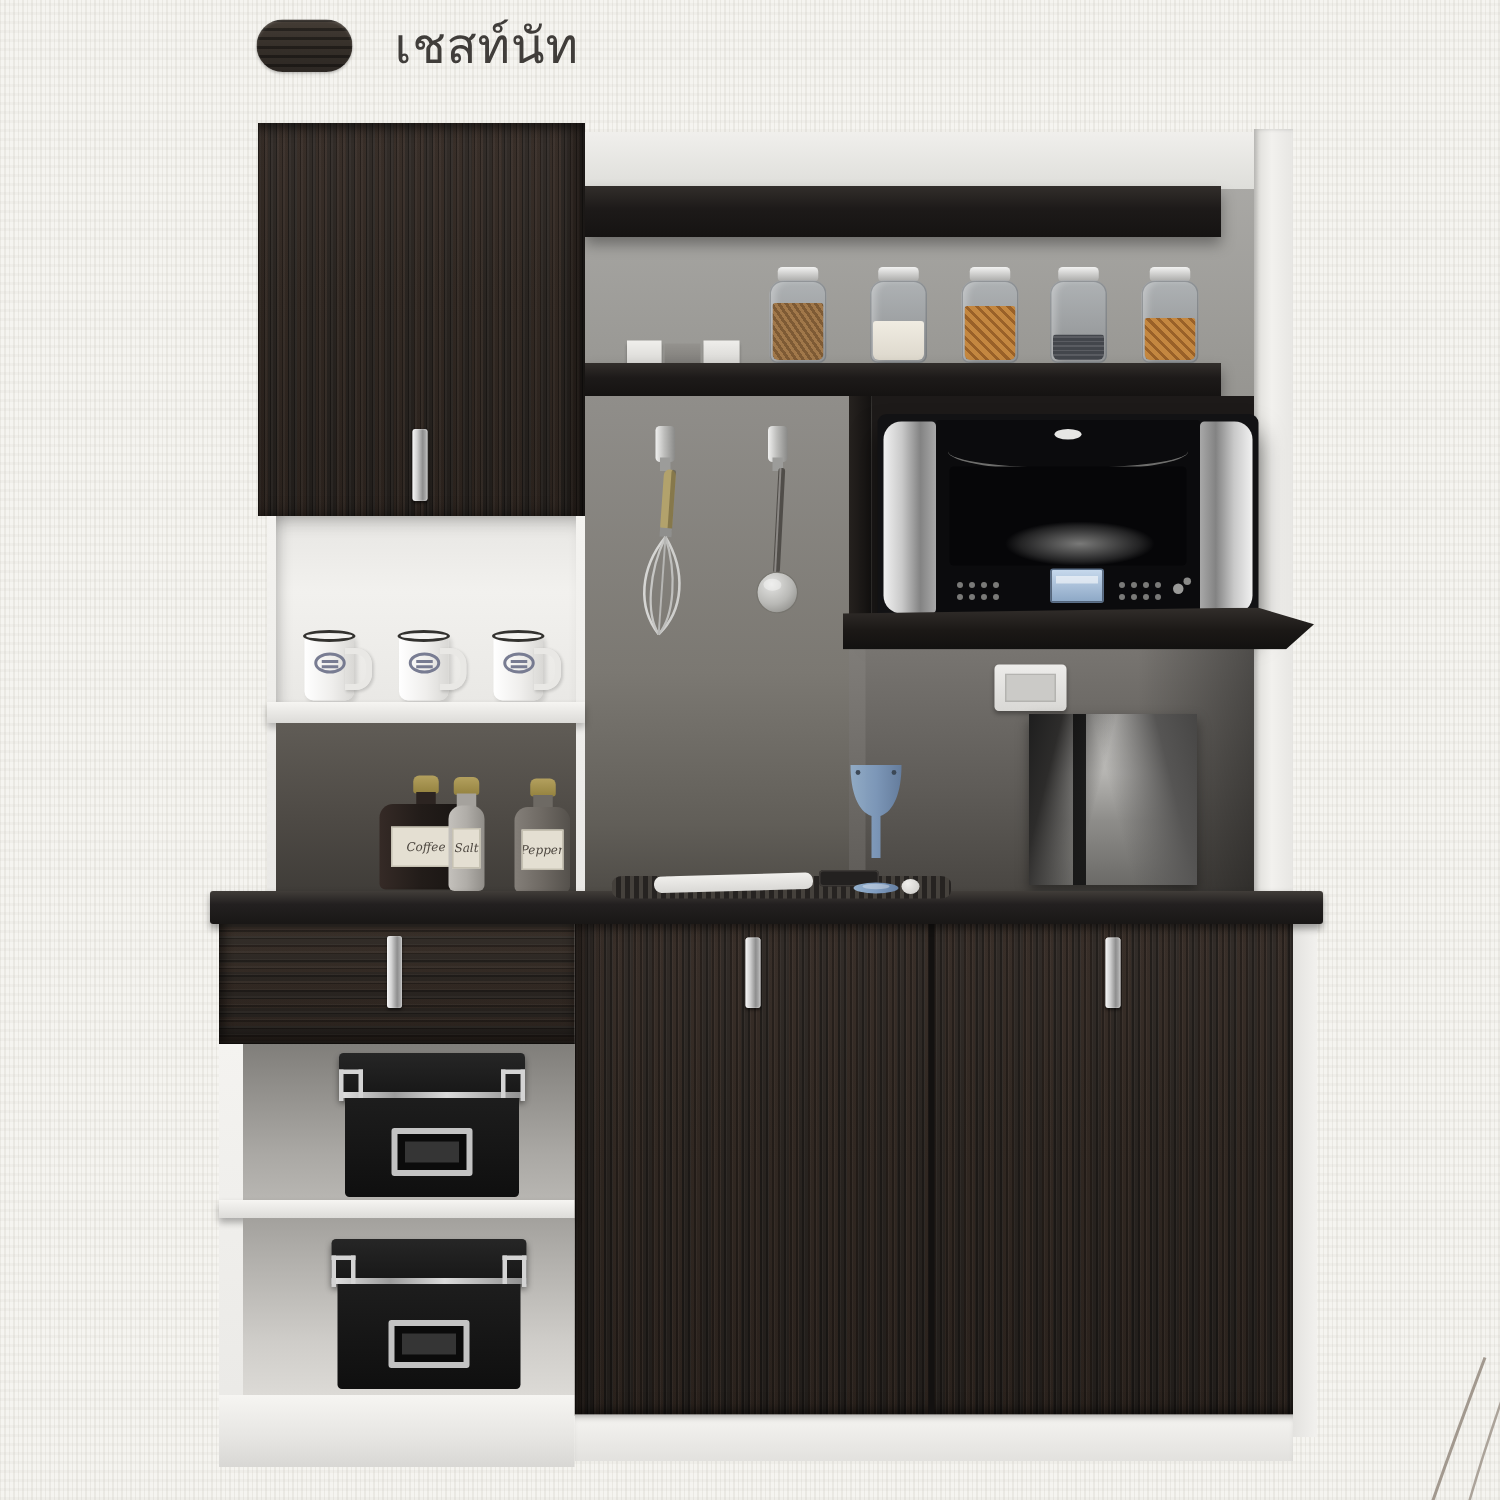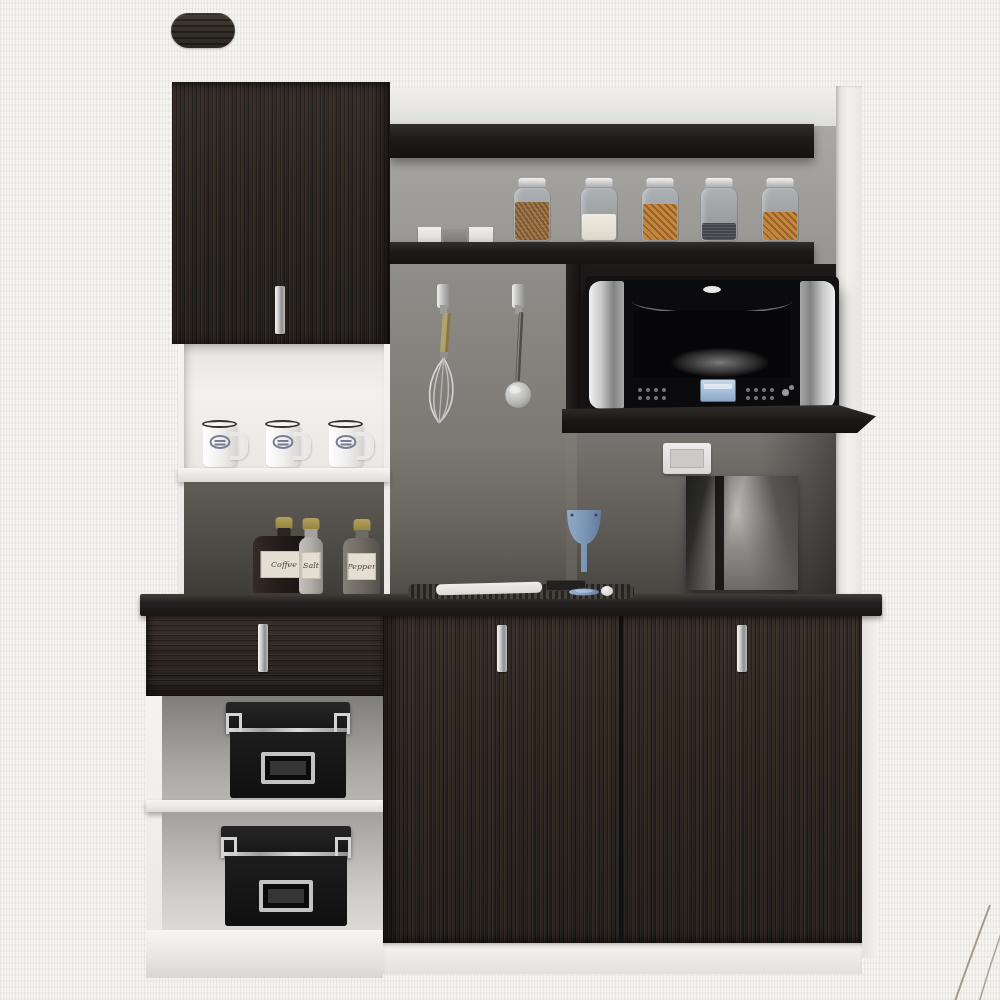--- a/index.html
+++ b/index.html
@@ -125,20 +125,21 @@
 <body>
 
 <div class="stage">
 
   <svg class="abs" style="left:0;top:0;width:1000px;height:1000px;pointer-events:none" viewBox="0 0 1000 1000">
     <path d="M990,905 Q970,958 954,1004" fill="none" stroke="#8e8378" stroke-width="2" opacity=".8"></path>
     <path d="M1003,928 Q989,968 978,1006" fill="none" stroke="#8e8378" stroke-width="1.6" opacity=".7"></path>
   </svg>
 
   <div class="abs swatch"></div>
+  <div class="abs finish-name">เชสท์นัท</div>
 
   <div class="abs" style="left:390px;top:88px;width:448px;height:512px;
        background:linear-gradient(180deg,#aeadaa,#999894 30%,#8d8b87 50%,#7b7874 72%,#5d5a56 100%);"></div>
   <div class="abs" style="left:390px;top:88px;width:448px;height:38px;
        background:linear-gradient(180deg,#f0efec,#dededa);"></div>
   <div class="abs shelf-dark" style="left:390px;top:124px;width:424px;height:34px;"></div>
 
   <div class="abs" style="left:418px;top:227px;width:23px;height:16px;background:linear-gradient(180deg,#f0efec,#d8d7d4);box-shadow:0 2px 2px rgba(0,0,0,.3);"></div>
   <div class="abs" style="left:443px;top:229px;width:24px;height:14px;background:linear-gradient(180deg,#94928e,#7e7c78);"></div>
   <div class="abs" style="left:469px;top:227px;width:24px;height:16px;background:linear-gradient(180deg,#efeeeb,#d6d5d2);box-shadow:0 2px 2px rgba(0,0,0,.3);"></div>

